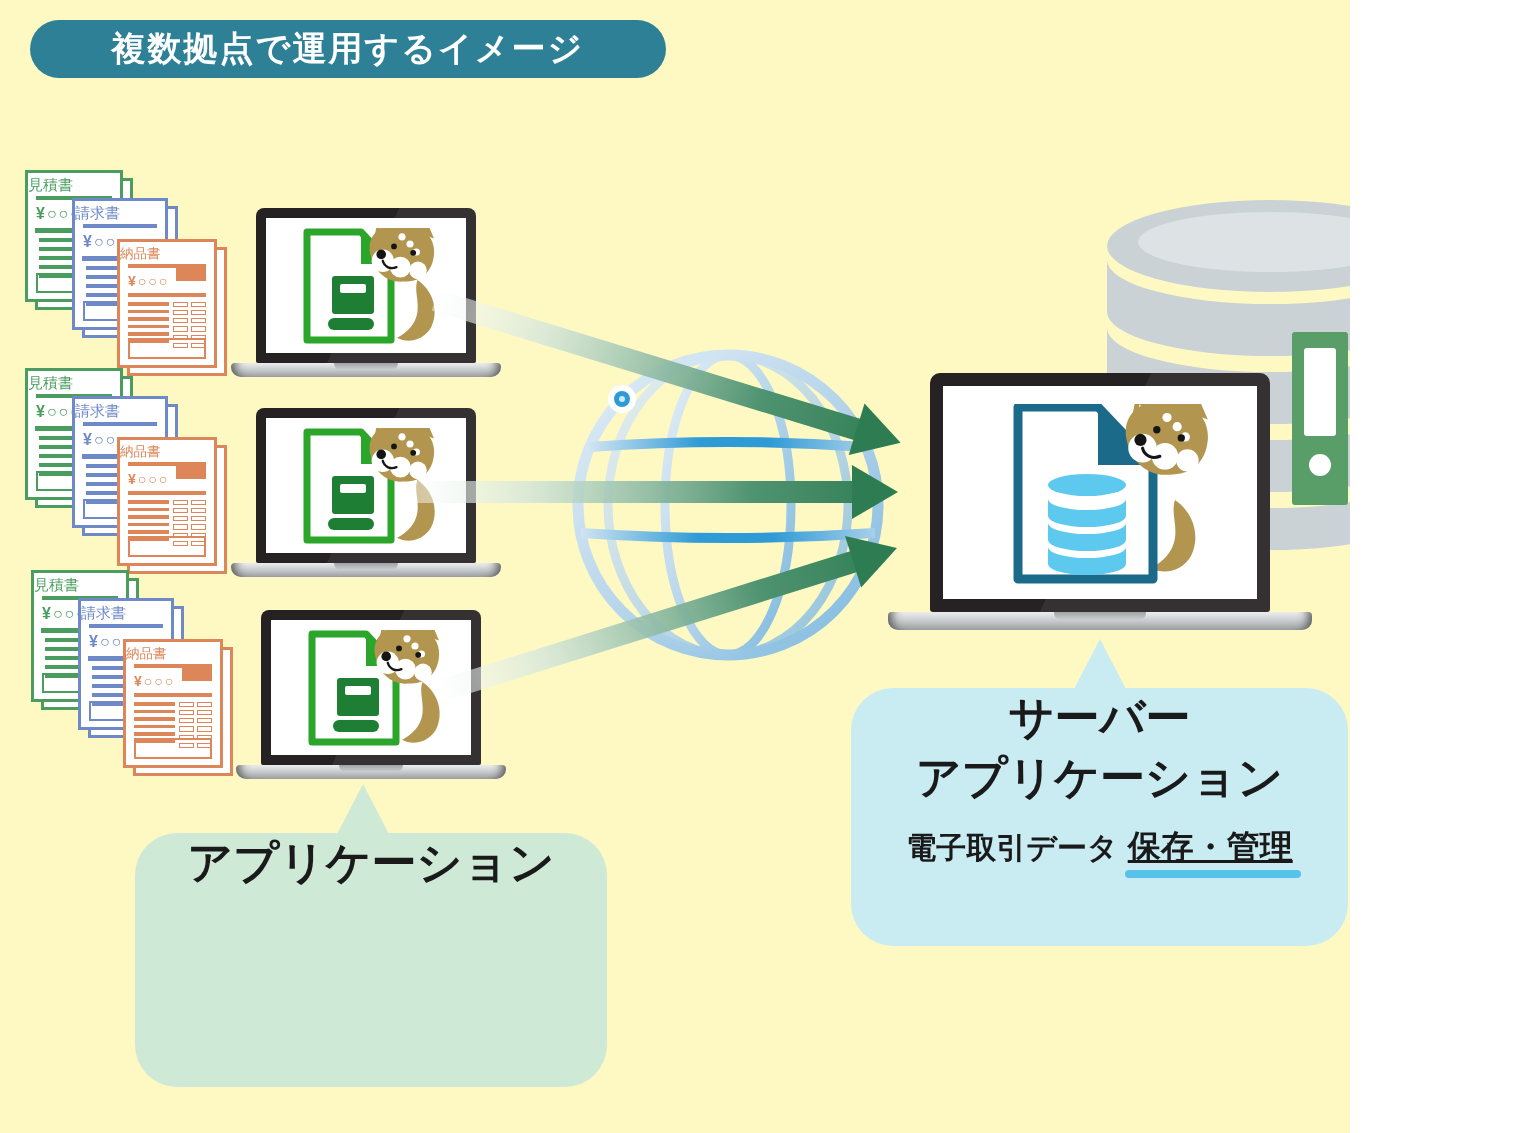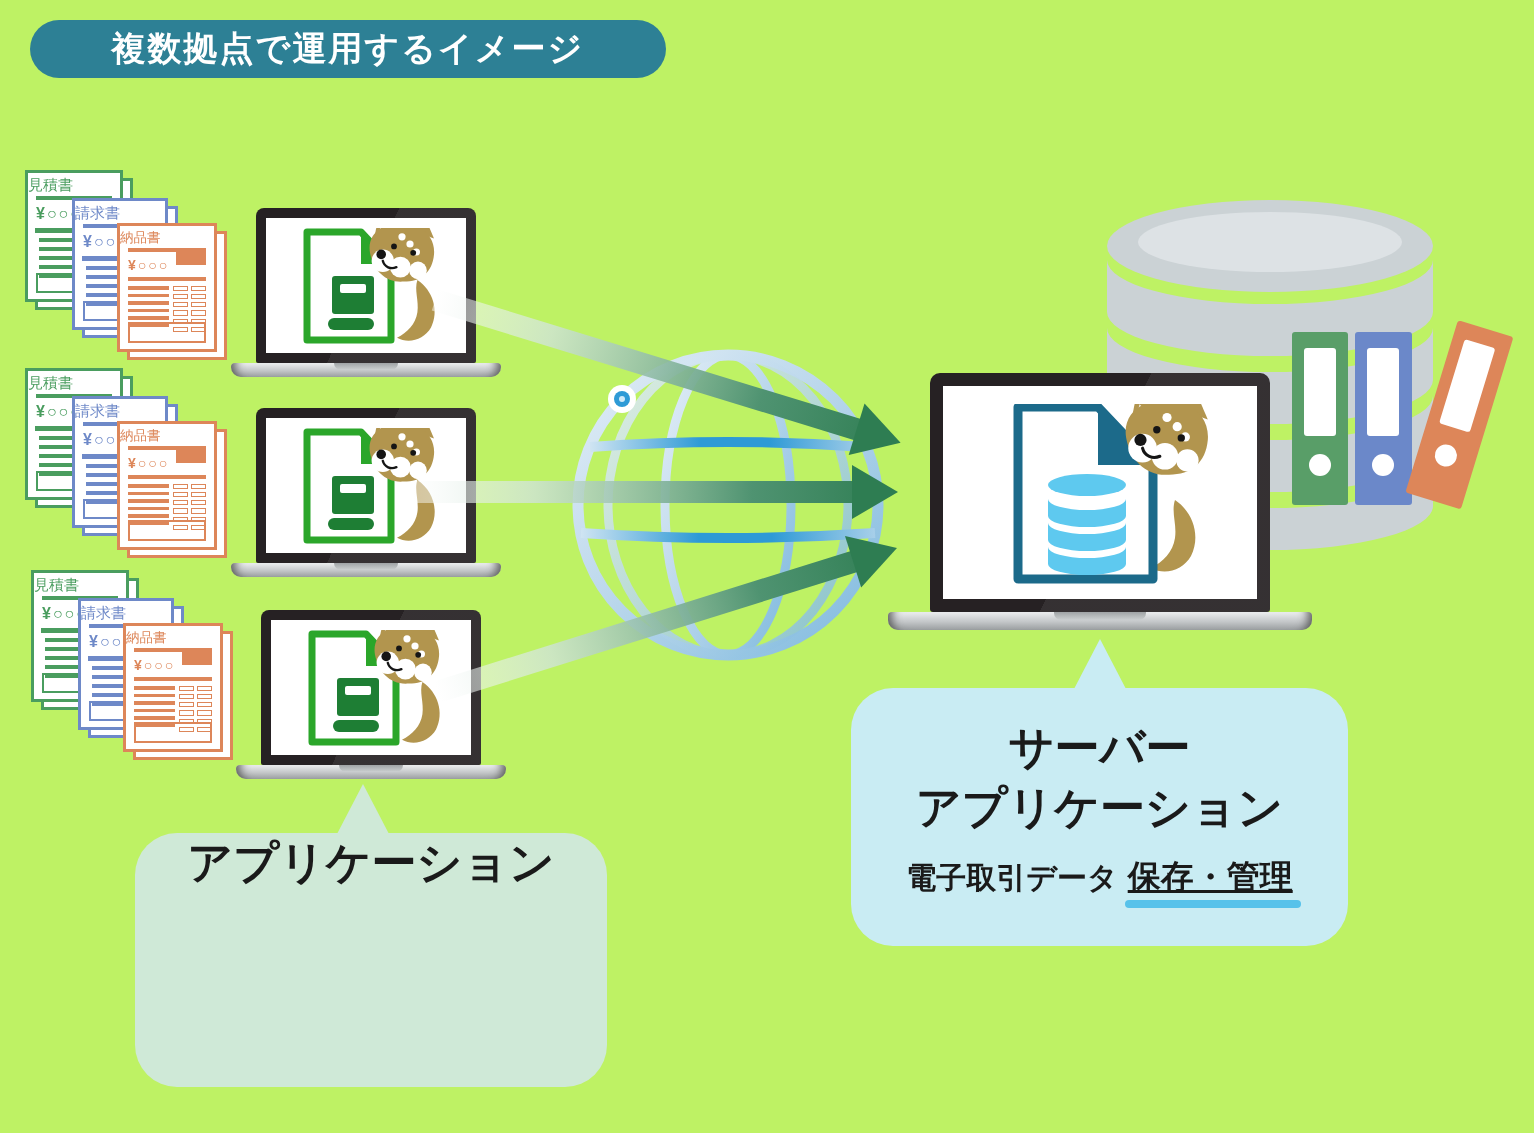--- a/index.html
+++ b/index.html
@@ -1,30 +1,30 @@
 <!DOCTYPE html>
 <html style="--teal: #2d8095; --doc-green: #4a9d5f; --doc-blue: #6e89c8; --doc-orange: #dd8659; --icon-green: #2ba62a; --book-green: #1e7e34; --icon-teal: #1c6a8a; --db-blue: #5ec9ef; --tan: #b2954e; --arrow-green: #2e7d52; --net-blue: #1a86c6; --bubble-green: #cfe9d7; --bubble-blue: #c9ecf3; --underline-green: #1faa54; --underline-blue: #57c2ea; --cyl-gray: #cbd2d5; --cyl-gray-light: #dde2e5; --binder-green: #599e68; --binder-blue: #6b88c9; --binder-orange: #dd8659; --bezel: #262123; --text-dark: #1a1a1a;"><head>
 <meta charset="utf-8">
 <style>
   html,body{margin:0;padding:0;background:#fff;}
-  #stage{position:relative;width:1534px;height:1133px;background:#bef264;overflow:hidden;
+  #stage{position:relative;width:1350px;height:1133px;background:#fef9c3;overflow:hidden;
          font-family:"Liberation Sans","DejaVu Sans",sans-serif;color:var(--text-dark);}
   .abs{position:absolute;}
 
   
   #banner{left:30px;top:20px;width:636px;height:58px;border-radius:29px;
           background:var(--teal);display:flex;align-items:center;justify-content:center;}
   #banner span{color:#fff;font-size:34px;font-weight:bold;letter-spacing:2px;}
 
   
   .stack{width:210px;height:200px;}
   .sheet{position:absolute;background:#fff;border:3px solid;box-sizing:border-box;}
   .sheet.green{border-color:var(--doc-green);color:var(--doc-green);}
   .sheet.blue{border-color:var(--doc-blue);color:var(--doc-blue);}
-  .sheet.orange{border-color:var(--doc-orange);color:var(--doc-orange);}
+  .sheet.orange{border-color:var(--doc-orange);color:var(--doc-orange);margin-top:16px;}
   .doc-title{text-align:left;font-weight:normal;font-size:15px;margin-top:3px;}
   .bar{height:4px;margin:1px 8px 0;background:currentColor;}
   .bar2{height:5px;margin:5px 7px 0;background:currentColor;}
   .price{font-size:16px;font-weight:bold;letter-spacing:2px;margin:5px 0 0 8px;}
   .dline{height:4px;margin:5px 11px 0;background:currentColor;}
   .obox{position:absolute;left:8px;right:8px;bottom:6px;height:16px;border:2px solid;}
   .otag{position:absolute;right:8px;top:26px;width:30px;height:13px;background:currentColor;}
   .otable{display:flex;gap:4px;margin:5px 8px 0;height:46px;}
   .otl{flex:1.25;display:flex;flex-direction:column;gap:4px;}
   .otl div{height:3.5px;background:currentColor;}
@@ -51,21 +51,21 @@
   #server-laptop .notch{width:92px;height:8px;}
 
   
   .bubble{border-radius:42px;text-align:center;z-index:6;}
   #client-bubble{left:135px;top:833px;width:472px;height:254px;background:var(--bubble-green);}
   #server-bubble{left:851px;top:688px;width:497px;height:258px;background:var(--bubble-blue);}
   .tail-up{position:absolute;width:0;height:0;border-left:26px solid transparent;
            border-right:26px solid transparent;}
   #client-bubble .tail-up{left:202px;top:-49px;border-bottom:50px solid var(--bubble-green);}
   #server-bubble .tail-up{left:223px;top:-49px;border-bottom:50px solid var(--bubble-blue);}
-  .bub-l1{font-size:45px;font-weight:bold;line-height:60px;padding-top:30px;}
+  .bub-l1{font-size:45px;font-weight:bold;line-height:60px;}
   .bub-l2{font-size:45px;font-weight:bold;line-height:60px;}
   .bub-l3{margin-top:17px;font-size:30px;font-weight:bold;}
   .bub-em{font-size:33px;position:relative;margin-left:10px;text-decoration:underline;}
   .bub-em::after{content:"";position:absolute;left:-3px;right:-8px;bottom:-13px;height:8px;border-radius:4px;}
   #client-bubble .bub-em::after{background:var(--underline-green);}
   #server-bubble .bub-em::after{background:var(--underline-blue);}
 
   
   #net-label{left:585px;top:668px;width:260px;text-align:center;font-size:30px;font-weight:bold;
              color:var(--net-blue);letter-spacing:1px;z-index:5;}

